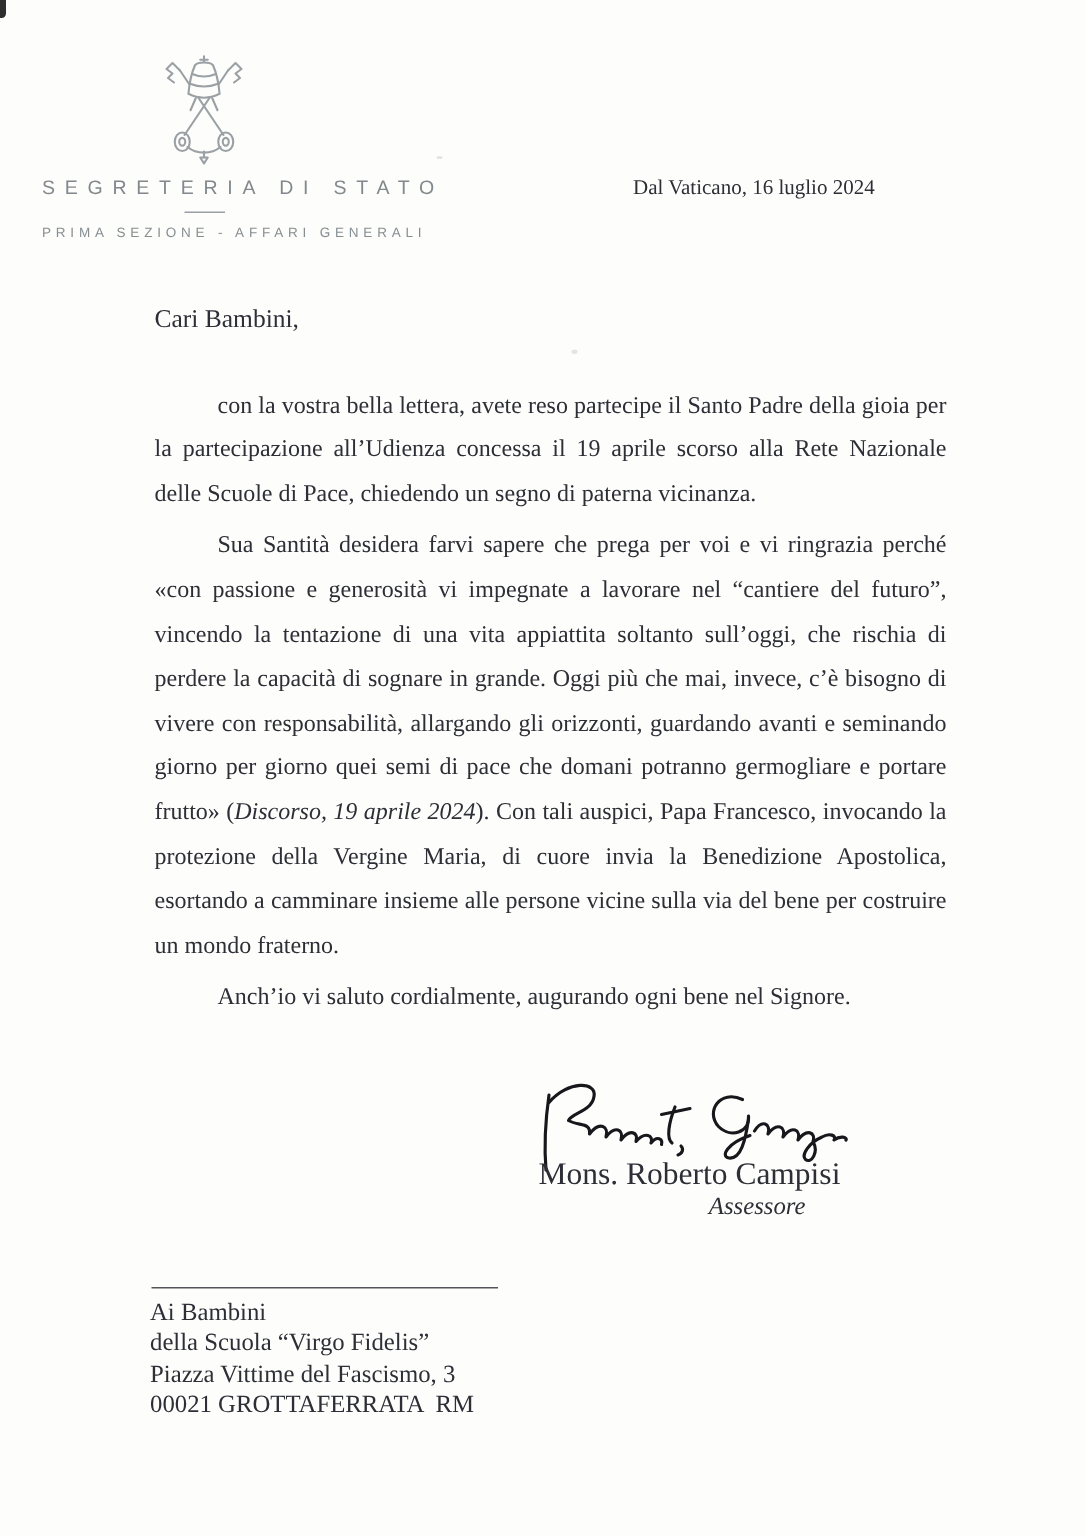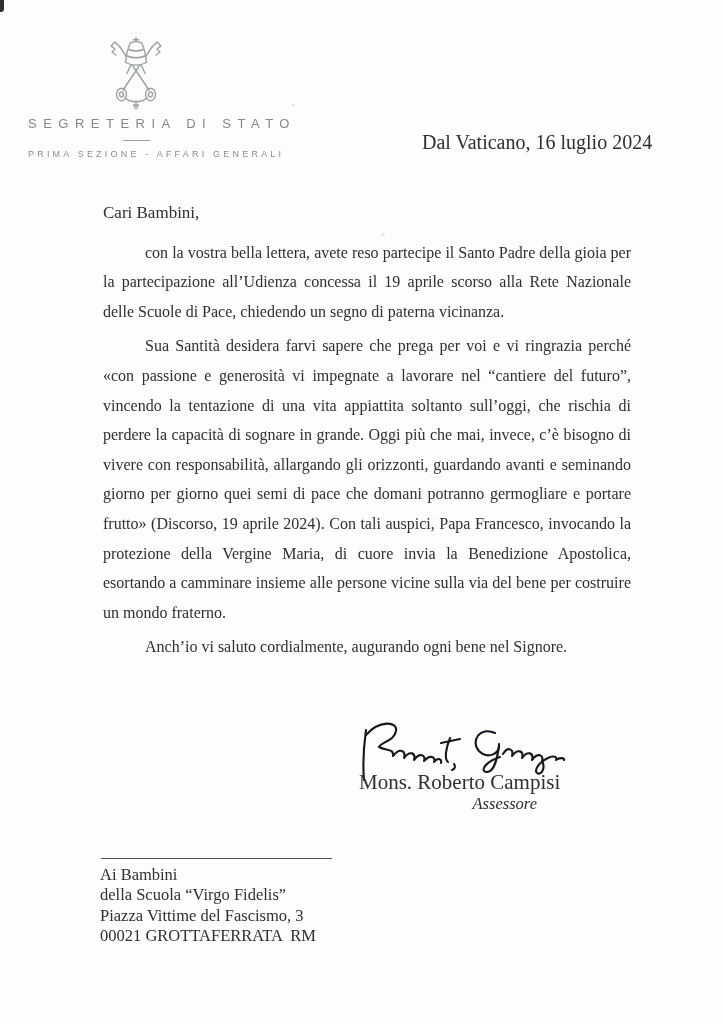--- a/index.html
+++ b/index.html
@@ -54,43 +54,43 @@
   .dept-name {
     margin-top: 8px;
     font-size: 9px;
     letter-spacing: 3.2px;
     white-space: nowrap;
     color: #878e92;
   }
 
   .dateline {
     position: absolute;
-    left: 422px; top: 131px;
-    font-size: 20px;
+    left: 422px; top: 118px;
+    font-size: 14px;
     white-space: nowrap;
   }
 
   
   .letter-body {
     position: absolute;
     left: 103px; top: 198px;
     width: 528px;
     font-size: 16px;
     line-height: 29.6px;
   }
   .salutation { font-size: 17px; }
   .para {
     margin: 0;
     text-align: justify;
     text-indent: 42px;
   }
-  .para.p1 { margin-top: 10px; }
+  .para.p1 { margin-top: 28px; }
   .para.p2 { margin-top: 5px; }
   .para.p3 { margin-top: 5px; }
-  .italic { }
+  .italic { font-style: italic; }
 
   
   .signature-block {
     position: absolute;
     left: 345px; top: 708px;
     width: 230px;
   }
   .handwriting {
     position: absolute;
     left: 8px; top: 8px;

